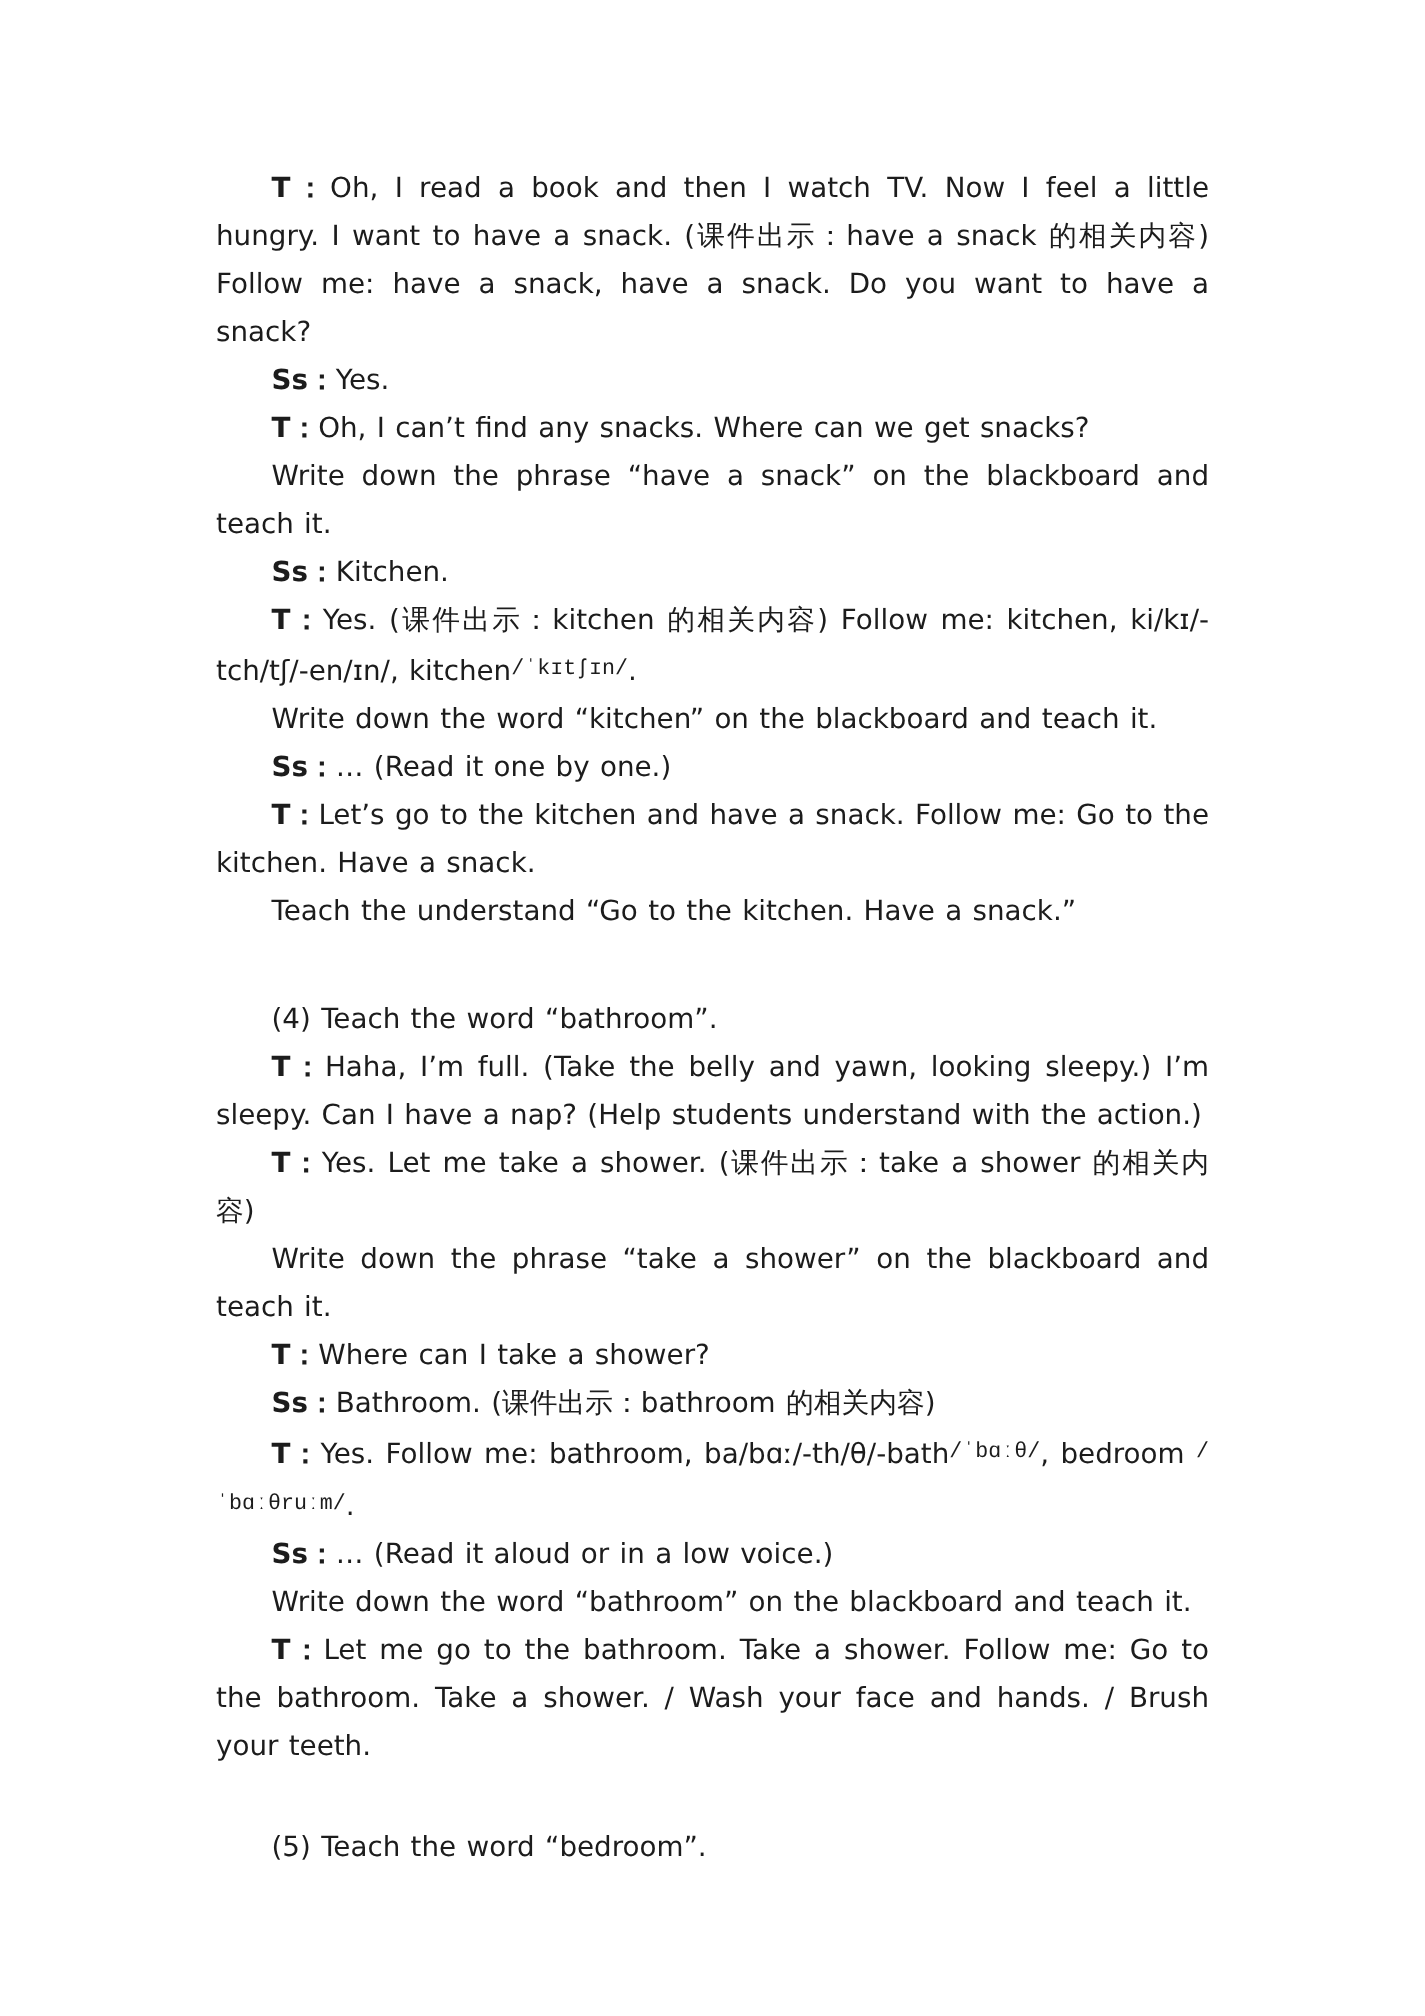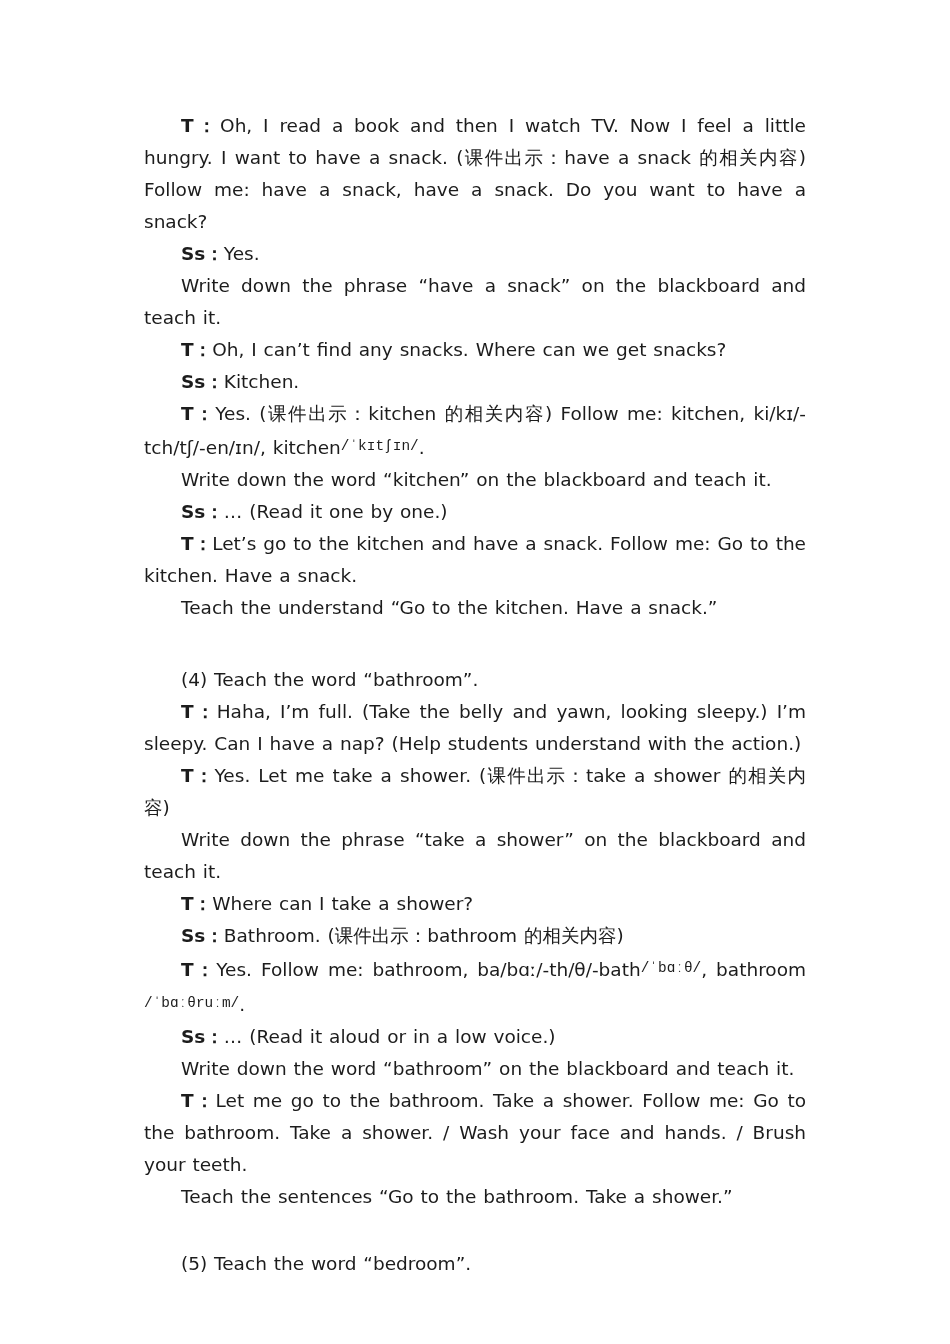--- a/index.html
+++ b/index.html
@@ -43,34 +43,33 @@
     word-spacing: 0;
   }
 </style>
 </head>
 <body>
 
 <div class="page">
   <div>
       <p class="para"><span class="bold">T：</span><span class="normal">Oh, I read a book and then I watch TV. Now I feel a little hungry. I want to have a snack. (课件出示：have a snack 的相关内容) Follow me: have a snack, have a snack. Do you want to have a snack?</span></p>
       <p class="para"><span class="bold">Ss：</span><span class="normal">Yes.</span></p>
+      <p class="para"><span class="bold">T：</span><span class="normal">Oh, I can’t find any snacks. Where can we get snacks?</span></p>
       <p class="para"><span class="normal">Write down the phrase “have a snack” on the blackboard and teach it.</span></p>
-      <p class="para"><span class="bold">T：</span><span class="normal">Oh, I can’t find any snacks. Where can we get snacks?</span></p>
       <p class="para"><span class="bold">Ss：</span><span class="normal">Kitchen.</span></p>
       <p class="para"><span class="bold">T：</span><span class="normal">Yes. (课件出示：kitchen 的相关内容) Follow me: kitchen, ki/kɪ/-tch/tʃ/-en/ɪn/, kitchen</span><span class="phonetic">/ˈkɪtʃɪn/</span><span class="normal">.</span></p>
       <p class="para"><span class="normal">Write down the word “kitchen” on the blackboard and teach it.</span></p>
       <p class="para"><span class="bold">Ss：</span><span class="normal">… (Read it one by one.)</span></p>
       <p class="para"><span class="bold">T：</span><span class="normal">Let’s go to the kitchen and have a snack. Follow me: Go to the kitchen. Have a snack.</span></p>
       <p class="para"><span class="normal">Teach the understand “Go to the kitchen. Have a snack.”</span></p>
       <p class="para" style="margin-top: 40px;"><span class="normal">(4) Teach the word “bathroom”.</span></p>
       <p class="para"><span class="bold">T：</span><span class="normal">Haha, I’m full. (Take the belly and yawn, looking sleepy.) I’m sleepy. Can I have a nap? (Help students understand with the action.)</span></p>
       <p class="para"><span class="bold">T：</span><span class="normal">Yes. Let me take a shower. (课件出示：take a shower 的相关内容)</span></p>
       <p class="para"><span class="normal">Write down the phrase “take a shower” on the blackboard and teach it.</span></p>
       <p class="para"><span class="bold">T：</span><span class="normal">Where can I take a shower?</span></p>
       <p class="para"><span class="bold">Ss：</span><span class="normal">Bathroom. (课件出示：bathroom 的相关内容)</span></p>
-      <p class="para"><span class="bold">T：</span><span class="normal">Yes. Follow me: bathroom, ba/bɑː/-th/θ/-bath</span><span class="phonetic">/ˈbɑːθ/</span><span class="normal">, bathroom </span><span class="phonetic">/ˈbɑːθruːm/</span><span class="normal">.</span></p>
+      <p class="para"><span class="bold">T：</span><span class="normal">Yes. Follow me: bathroom, ba/bɑː/-th/θ/-bath</span><span class="phonetic">/ˈbɑːθ/</span><span class="normal">, bedroom </span><span class="phonetic">/ˈbɑːθruːm/</span><span class="normal">.</span></p>
       <p class="para"><span class="bold">Ss：</span><span class="normal">… (Read it aloud or in a low voice.)</span></p>
       <p class="para"><span class="normal">Write down the word “bathroom” on the blackboard and teach it.</span></p>
       <p class="para"><span class="bold">T：</span><span class="normal">Let me go to the bathroom. Take a shower. Follow me: Go to the bathroom. Take a shower. / Wash your face and hands. / Brush your teeth.</span></p>
-      <p class="para"><span class="normal">Teach the sentences “Go to the bathroom. Take a shower.”</span></p>
       <p class="para" style="margin-top: 35px;"><span class="normal">(5) Teach the word “bedroom”.</span></p>
     </div>
 </div>
 
 </body></html>

